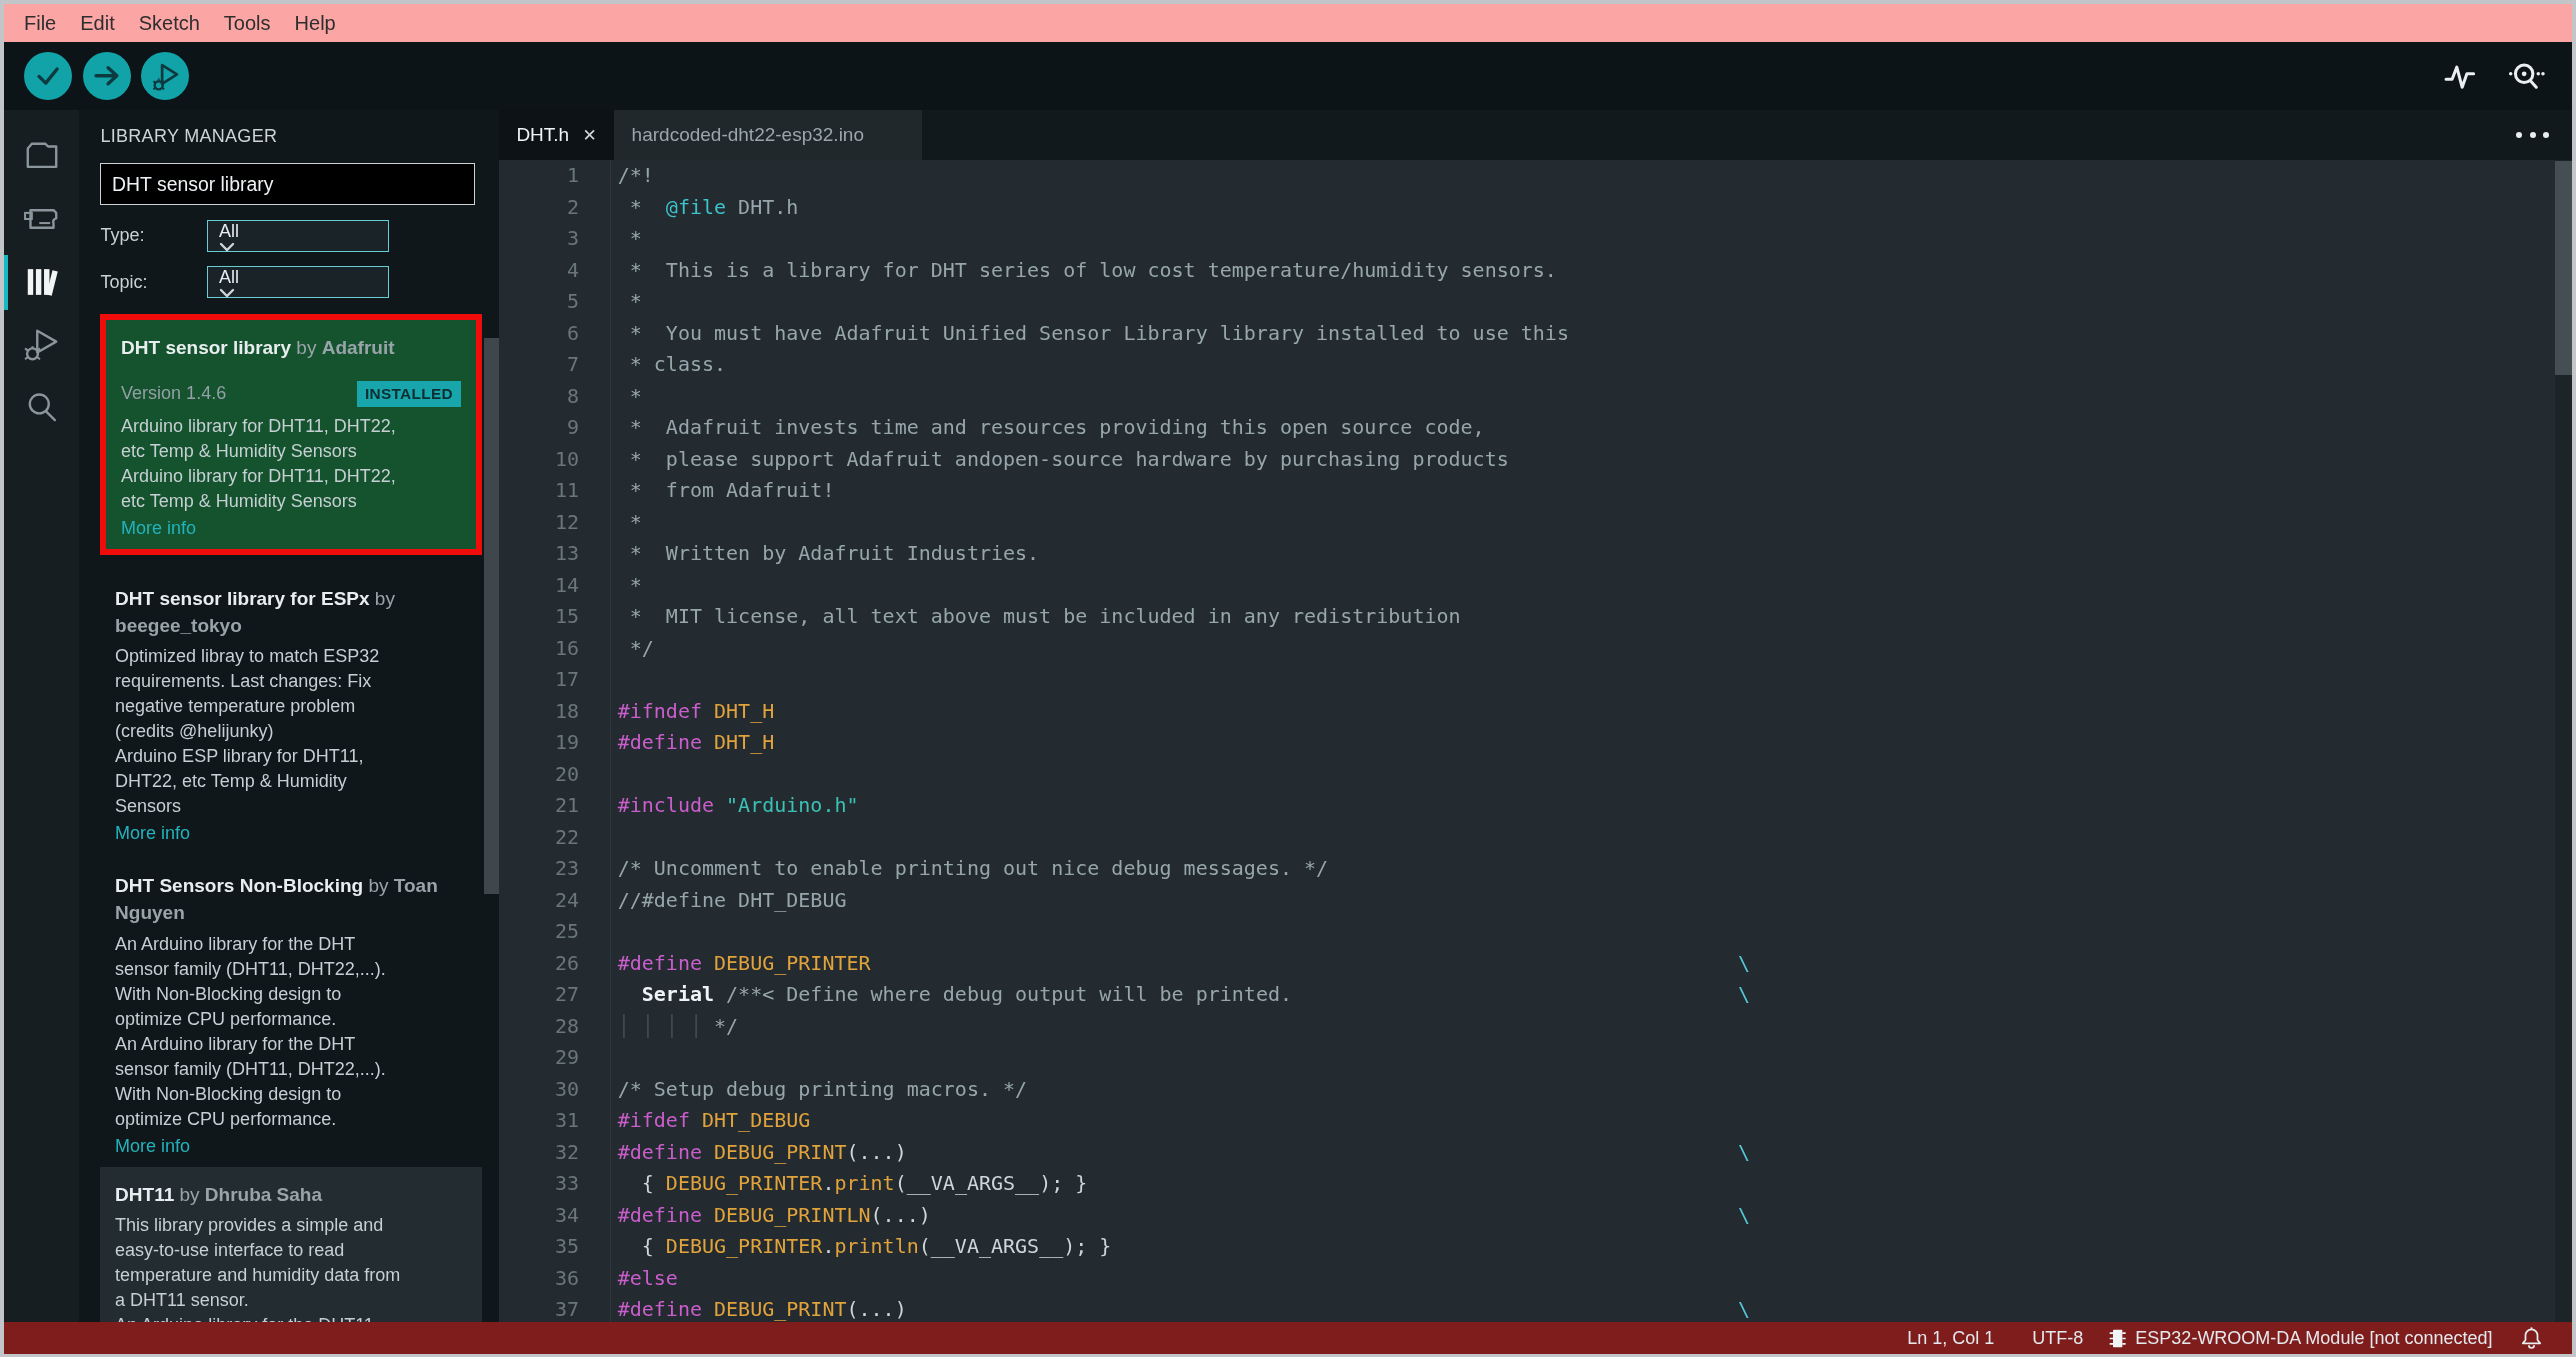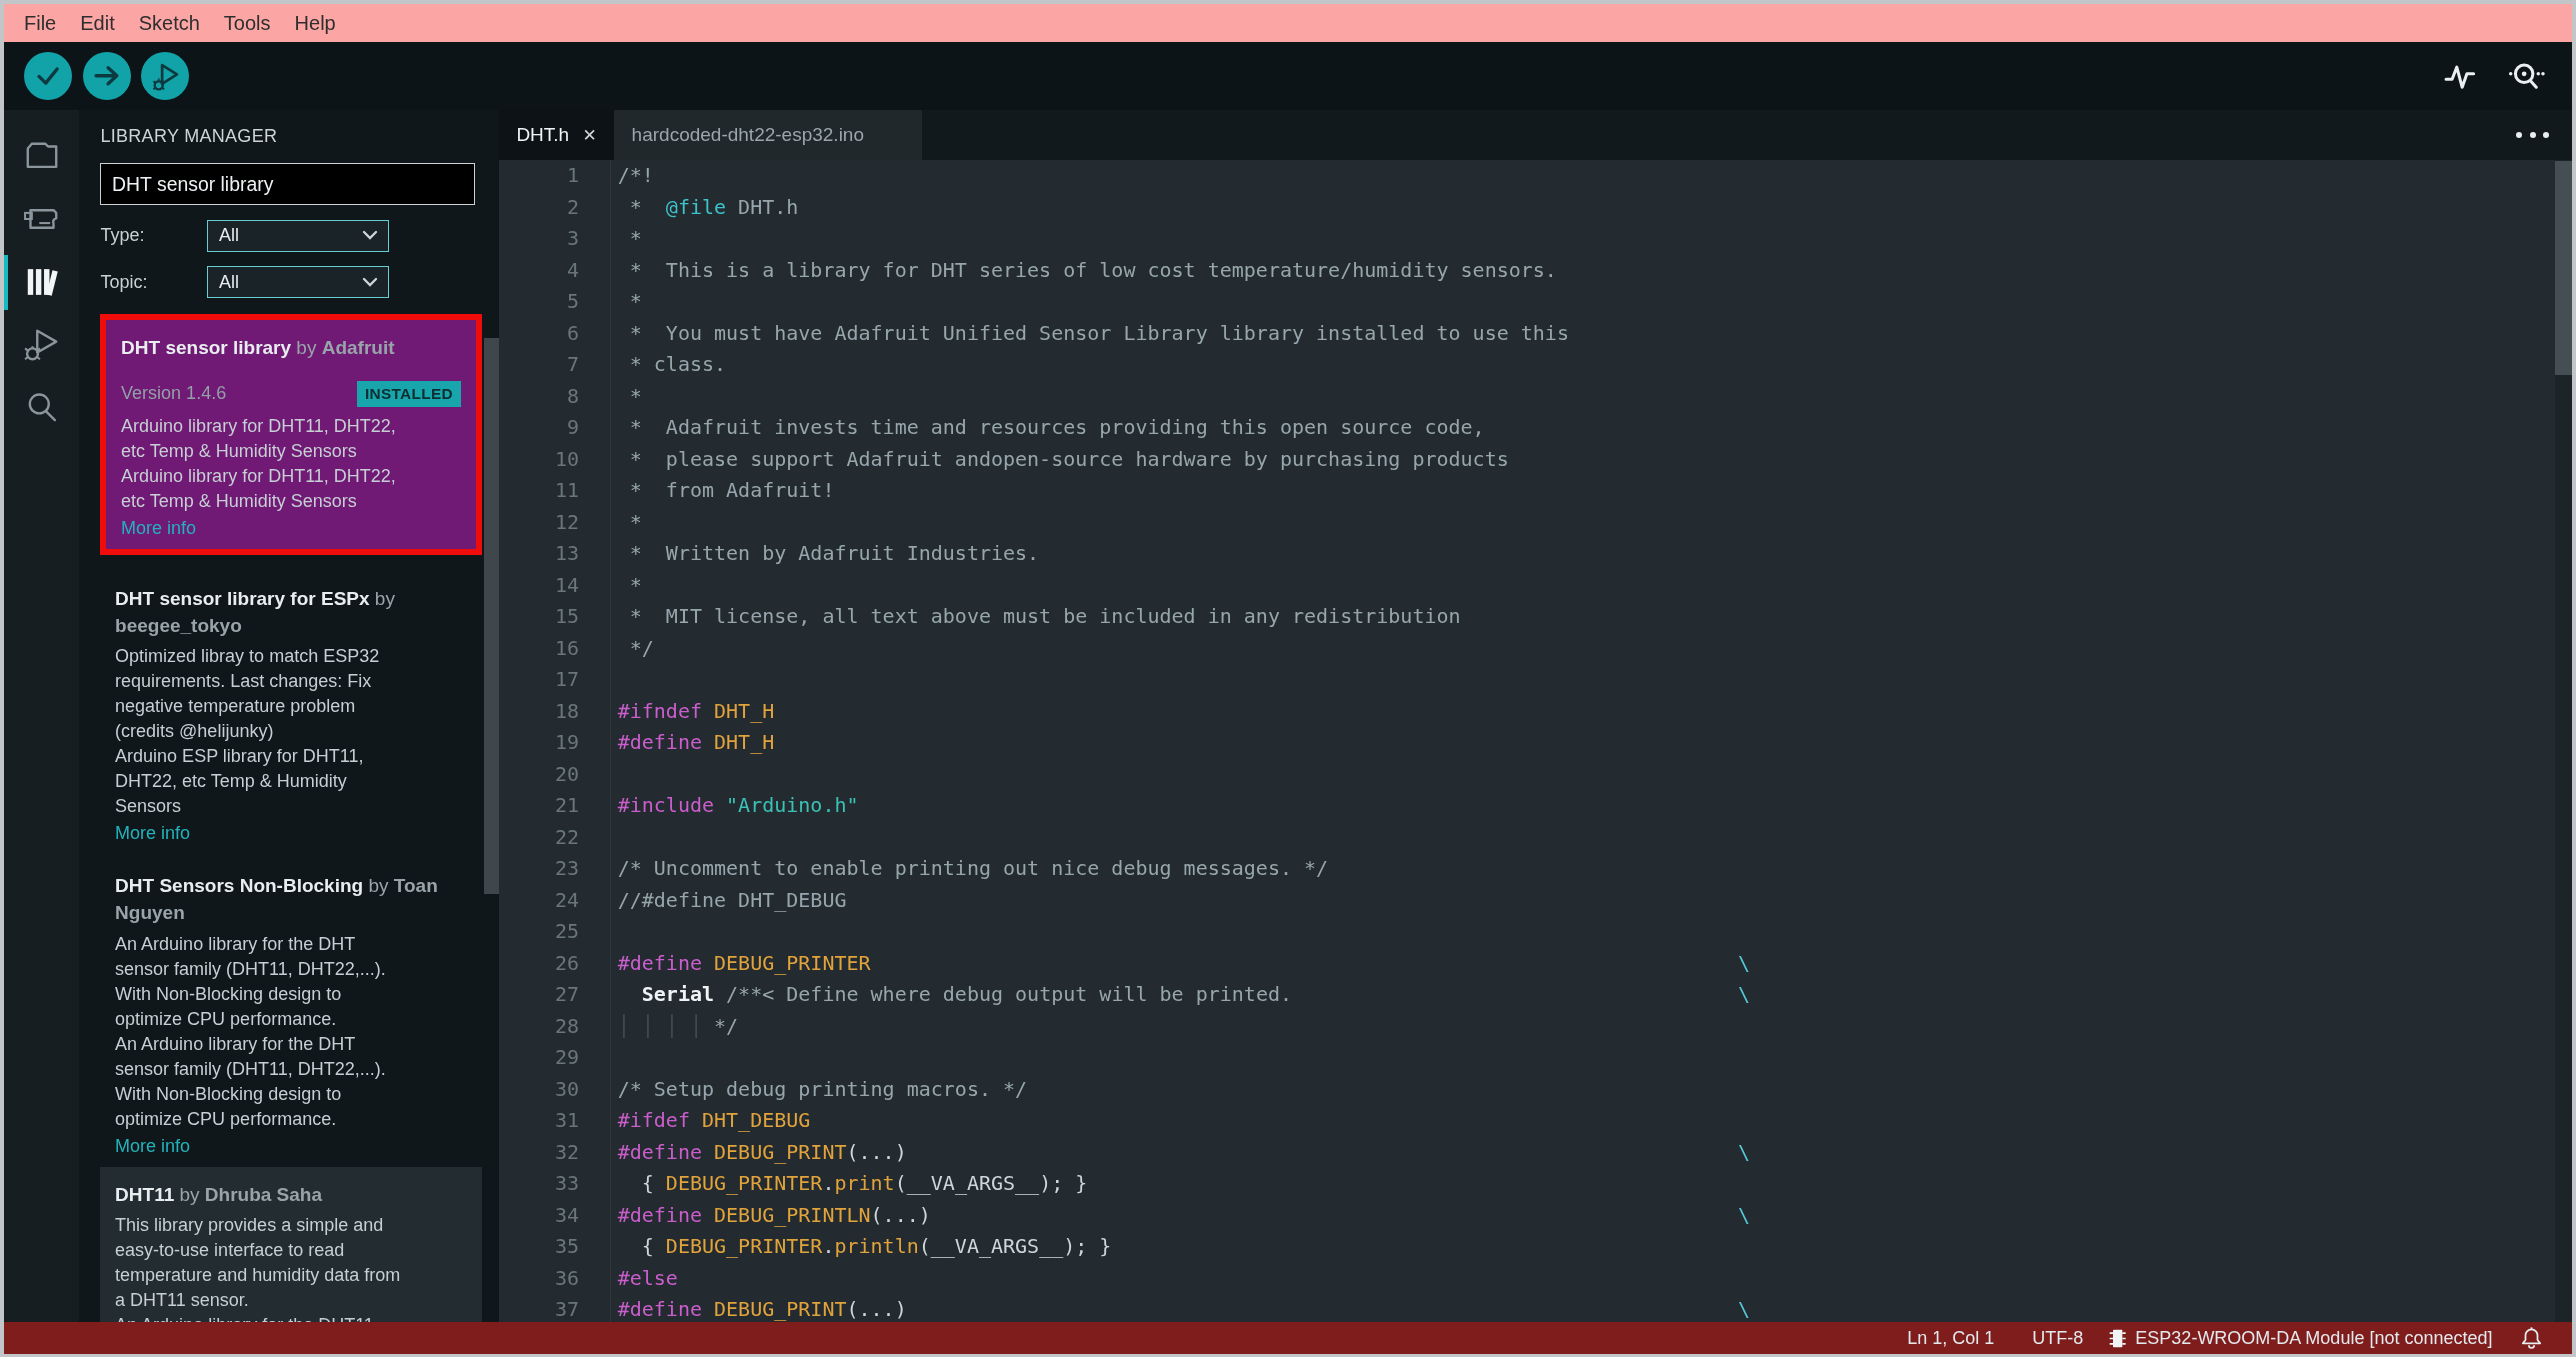--- a/index.html
+++ b/index.html
@@ -31,26 +31,26 @@
   .act-item .ind { position:absolute; left:0; top:4px; bottom:4px; width:4px; background:transparent; }
   .act-item.active .ind { background:#17b9c3; }
 
   
   .libpanel { width:420px; background:#10171a; flex:none; display:flex; flex-direction:column; padding:16px 0 0 21.4px; position:relative; }
   .lib-title { color:#ccd4d7; font-size:18px; letter-spacing:0.3px; }
   .lib-search { margin-top:16px; width:375px; height:42px; background:#000; border:1.3px solid #ccd2d5; color:#eef2f4;
                 font-size:19.4px; padding:0 10.7px; font-family:"Liberation Sans",sans-serif; }
   .filter-row { display:flex; align-items:center; margin-top:14.7px; }
   .filter-row .flabel { width:107px; color:#c9d1d5; font-size:18px; }
-  .fselect { width:182px; height:32px; background:#1a2327; border:1.3px solid #68ced3; display:flex; align-items:center; padding:0 10.7px; }
+  .fselect { width:182px; height:32px; background:#1a2327; border:1.3px solid #68ced3; display:flex; padding:0 10.7px;flex-direction:column; }
   .fselect .fval { color:#e8ecef; font-size:18px; flex:1; }
   .entries { margin-top:16px; flex:1; overflow:hidden; padding-right:17.4px; }
   .red-annotation { border:6.7px solid #f10c0c; margin-bottom:12px; }
   .entry { padding:13.4px 14.7px 10.7px 14.7px; }
-  .entry.selected { background:#701a75; }
+  .entry.selected { background:#14532d; }
   .entry.hovered { background:#232c31; height:168px; overflow:hidden; }
   .entry.plain { padding-top:17.4px; }
   .e-title { font-size:19px; color:#e8edef; line-height:27px; }
   .e-title b { font-weight:bold; }
   .e-title .by { color:#98a4aa; font-weight:normal; }
   .e-title .author { color:#98a4aa; font-weight:bold; }
   .e-meta { display:flex; align-items:center; justify-content:space-between; margin-top:18px; height:29.5px; }
   .e-version { color:#93a0a6; font-size:18px; }
   .e-badge { background:#18a6ac; color:#0b2f33; font-weight:bold; font-size:15.4px; padding:4px 8px; letter-spacing:0.3px; }
   .e-desc { margin-top:5.4px; }

